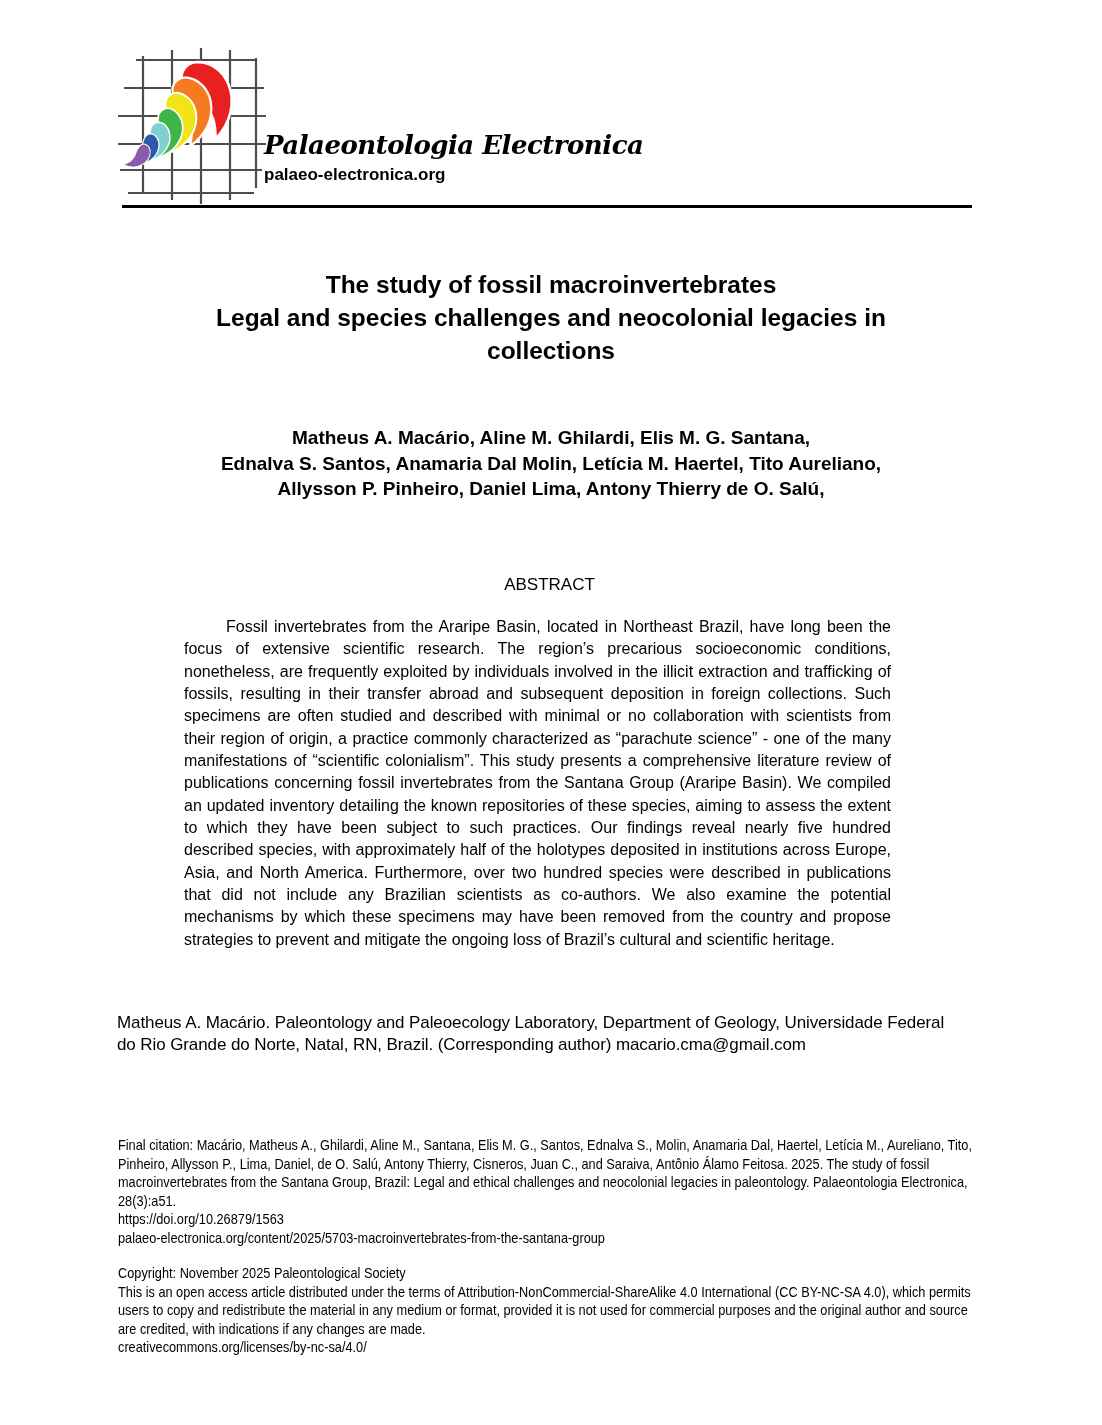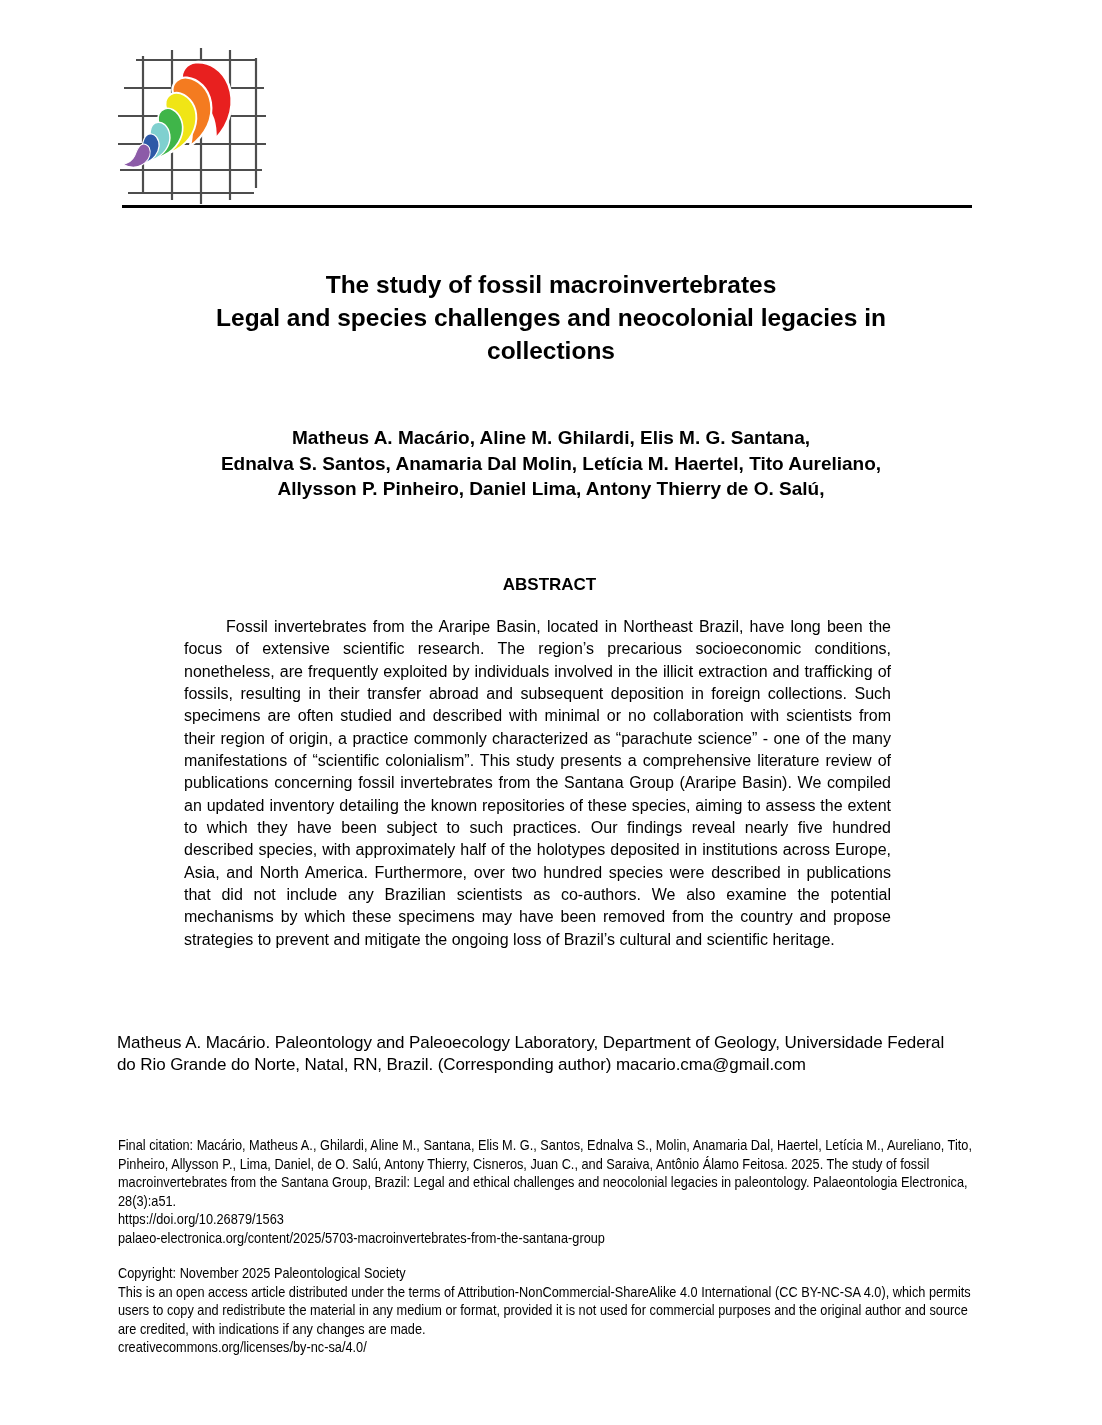--- a/index.html
+++ b/index.html
@@ -39,31 +39,31 @@
     font-size:24.5px; line-height:33px;
   }
   .article-authors {
     position:absolute; left:0; top:425px; width:1102px;
     text-align:center; font-weight:bold;
     font-size:19px; line-height:25.5px;
   }
   
   .abstract-heading {
     position:absolute; left:196px; top:575px; width:707px;
-    text-align:center; font-weight:bold; font-size:17px;
+    text-align:center; font-weight:normal; font-size:17px;
   }
   .abstract-body {
     position:absolute; left:184px; top:616px; width:707px;
     font-size:16px; line-height:22.35px;
     text-align:justify; text-indent:42px;
   }
   
   .affiliations {
     position:absolute; left:117px; top:1012px; width:846px;
-    font-size:17px; line-height:22.4px; letter-spacing:-0.1px;margin-top:20px;
+    font-size:17px; line-height:22.4px; letter-spacing:-0.1px;
   }
   .affil-email { letter-spacing:-0.1px; }
   .affil-email-alt { font-size:18.5px; letter-spacing:0; }
   
   .condensed {
     transform:scaleX(0.85); transform-origin:0 0;
     width:1012px;
     font-size:15px; line-height:18.6px;
   }
   .final-citation { position:absolute; left:118px; top:1136px; }
@@ -97,20 +97,24 @@
         <use href="#birdShape" transform="translate(82,64) rotate(-6) scale(0.88)" fill="#f47b20"></use>
         <use href="#birdShape" transform="translate(69,75) rotate(6) scale(0.77)" fill="#f0e516"></use>
         <use href="#birdShape" transform="translate(57,86) rotate(18) scale(0.67)" fill="#3fb549"></use>
         <use href="#birdShape" transform="translate(46,95) rotate(30) scale(0.57)" fill="#7fd0cf"></use>
         <use href="#birdShape" transform="translate(37,102) rotate(42) scale(0.48)" fill="#2d59a7"></use>
         <use href="#birdShape" transform="translate(30,108) rotate(54) scale(0.40)" fill="#8c5ba8"></use>
       </g>
     </svg>
   </div>
 
+  <div class="journal-block">
+    <div class="journal-name">Palaeontologia Electronica</div>
+    <div class="journal-url">palaeo-electronica.org</div>
+  </div>
 
   <div class="header-rule"></div>
 
   <h1 class="article-title">
     <div>The study of fossil macroinvertebrates</div>
     <div>Legal and species challenges and neocolonial legacies in</div>
     <div>collections</div>
   </h1>
 
   <div class="article-authors">

